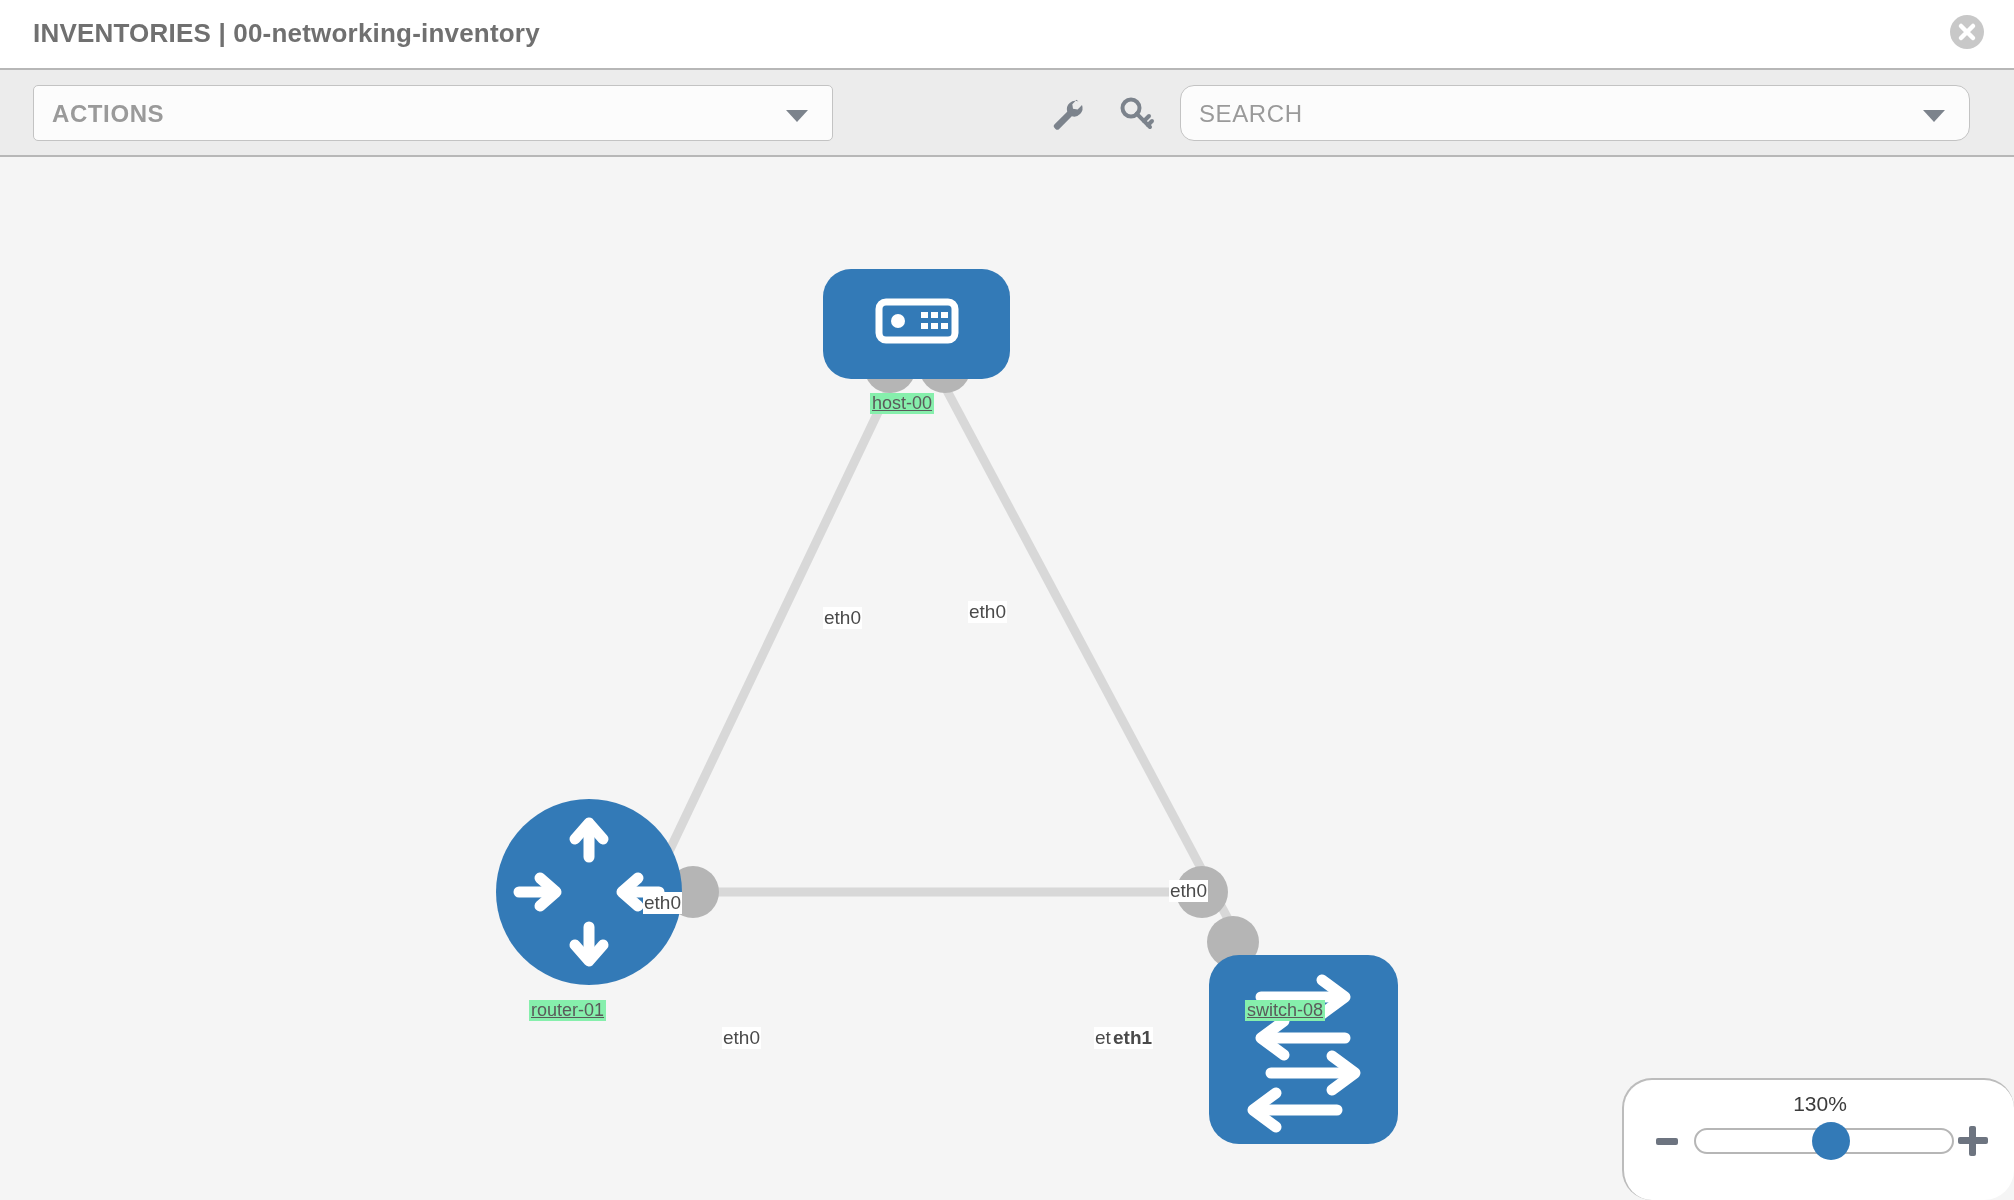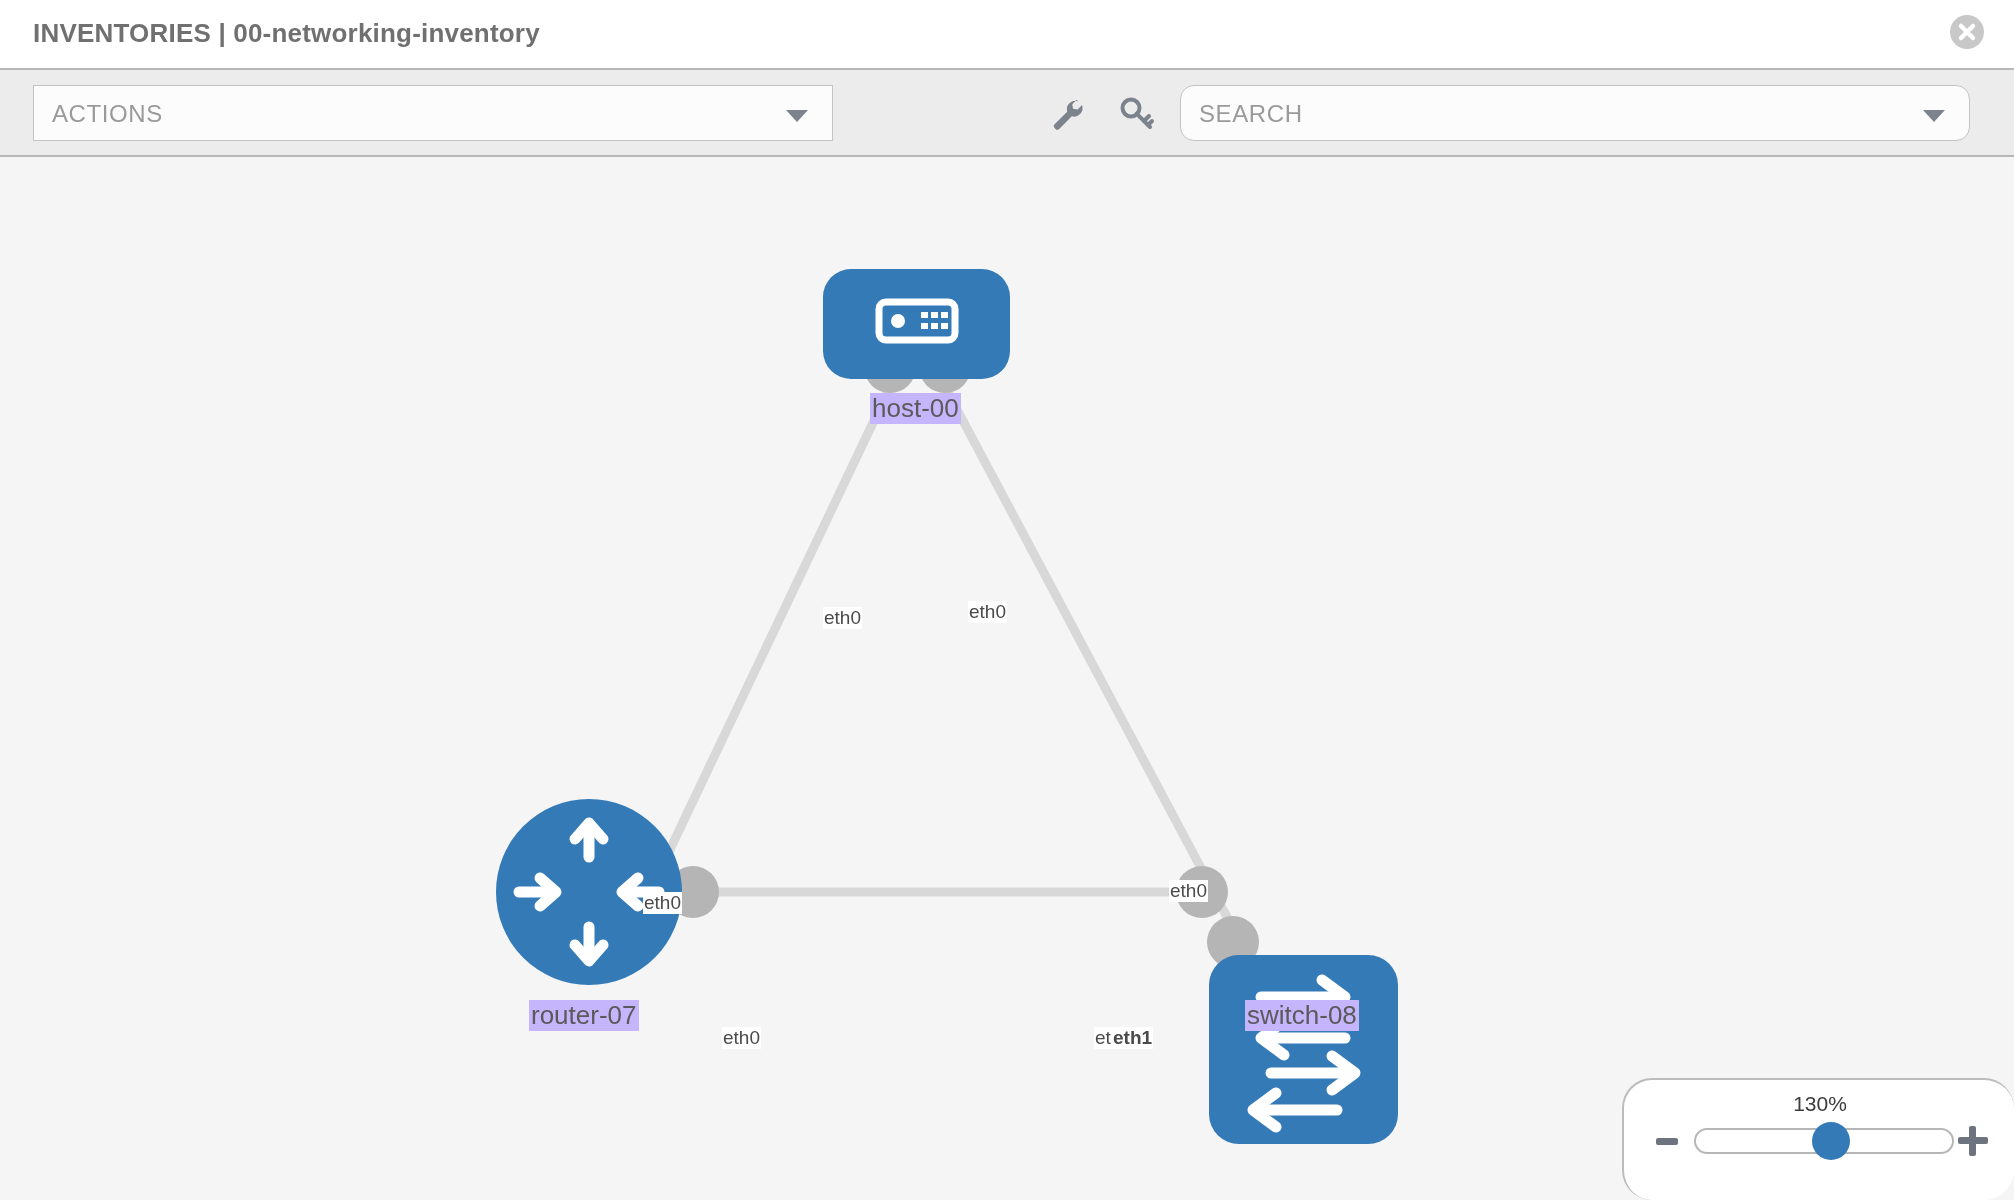--- a/index.html
+++ b/index.html
@@ -64,23 +64,24 @@
   }
 
   .actions-select {
     position: absolute;
     left: 33px;
     top: 15px;
     width: 800px;
     height: 56px;
     background: #fcfcfc;
     border: 1px solid #c3c3c3;
-    border-radius: 0;
-    box-sizing: border-box;
-    cursor: pointer;
+    border-radius: 5px;
+    box-sizing: border-box;
+    cursor: pointer;
+    font-weight: bold;
   }
   .actions-label {
     position: absolute;
     left: 18px;
     top: 14px;
     font-size: 24px;
     color: #9a9a9a;
     letter-spacing: 0.6px;
   }
   .caret-down {
@@ -135,25 +136,26 @@
   .canvas svg.topology {
     position: absolute;
     left: 0; top: 0;
     width: 2014px;
     height: 1043px;
   }
 
   
   .node-name {
     position: absolute;
-    font-size: 26px;
+    font-size: 18px;
     color: #5a5a5a;
-    background: #c4b5fd;
+    background: #86efac;
     white-space: nowrap;
     padding: 0 2px;
+    text-decoration: underline;
   }
   .iface-label {
     position: absolute;
     font-size: 19px;
     color: #4a4a4a;
     background: #ffffff;
     white-space: nowrap;
     padding: 0 1px;
     text-align: center;
   }
@@ -340,21 +342,21 @@
           <path d="M1332 899 L1355 916 L1332 933"></path>
 
           <path d="M1337 953 L1257 953"></path>
           <path d="M1276 936 L1253 953 L1276 970"></path>
         </g>
       </g>
     </svg>
 
     <div class="node-name" style="left:870px; top:236px;">host-00</div>
 
-    <div class="node-name" style="left:529px; top:843px;">router-07</div>
+    <div class="node-name" style="left:529px; top:843px;">router-01</div>
 
     <div class="node-name" style="left:1245px; top:843px;">switch-08</div>
 
     <div class="iface-label" style="left:823px; top:450px;">eth0</div>
 
     <div class="iface-label" style="left:968px; top:444px;">eth0</div>
 
     <div class="iface-label" style="left:643px; top:735px;">eth0</div>
 
     <div class="iface-label" style="left:1169px; top:723px;">eth0</div>

